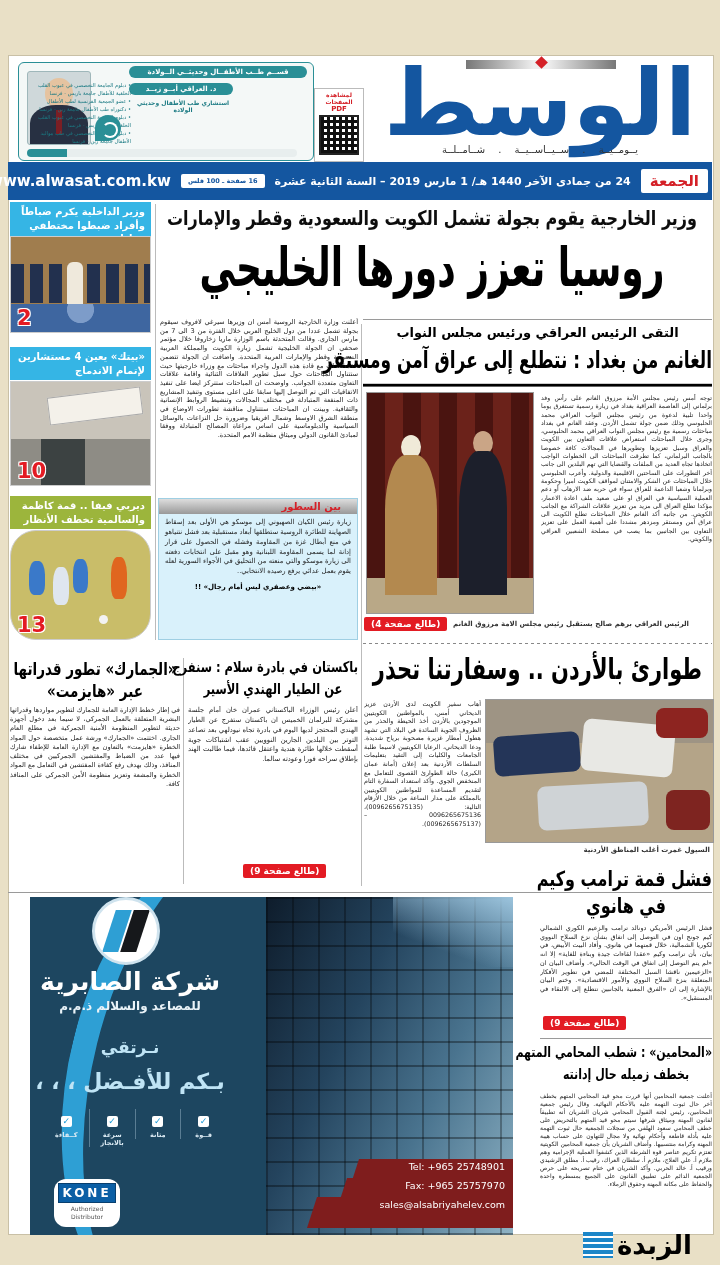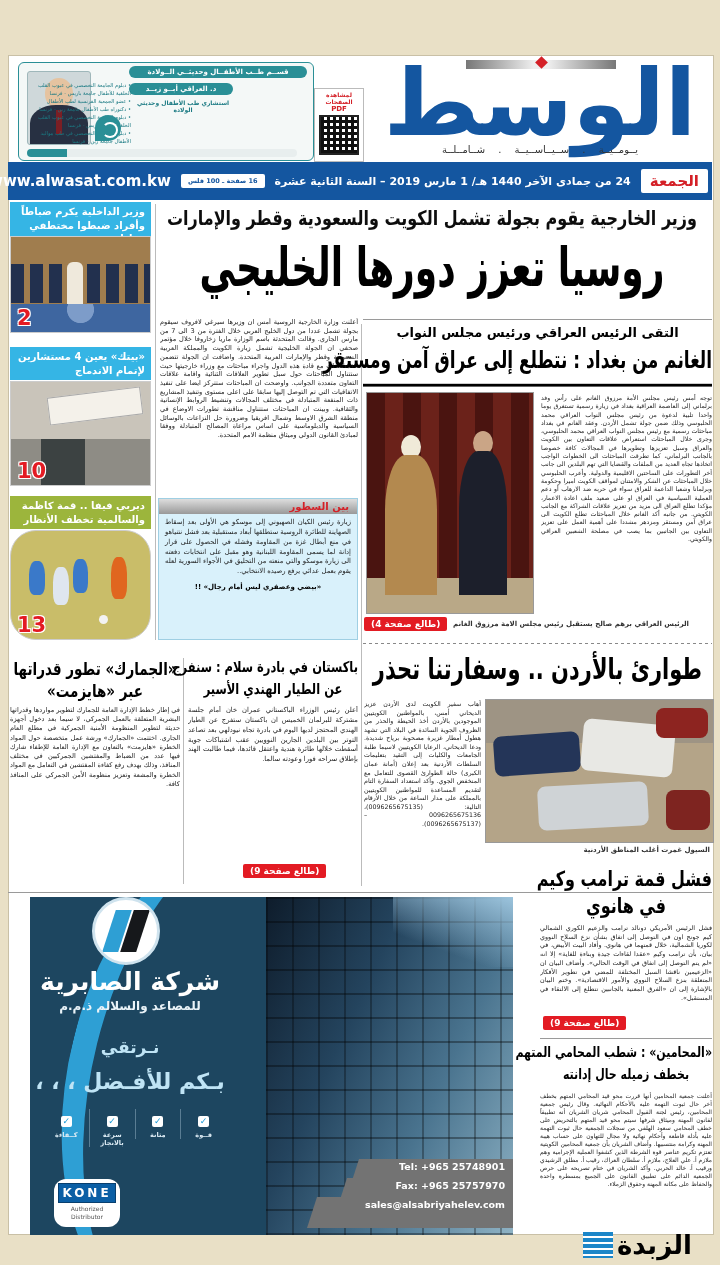--- a/index.html
+++ b/index.html
@@ -66,21 +66,21 @@
   .fig{position:absolute;}
   .fig .head{position:absolute;left:50%;top:0;transform:translateX(-50%);width:20px;height:24px;border-radius:50%;}
   .fig .body{position:absolute;left:0;top:20px;width:100%;height:calc(100% - 20px);border-radius:40% 40% 0 0;}
   .ph-flood{background:linear-gradient(180deg,#9e9484 0 30%,#b4a488 30% 100%);}
   .car{position:absolute;border-radius:8px;}
   .photo-caption{position:absolute;font-size:7px;font-weight:bold;color:#333;direction:rtl;text-align:center;}
   .ref-badge{position:absolute;background:#e31b23;color:#fff;font-size:9px;font-weight:bold;padding:2px 7px;border-radius:2px;direction:rtl;white-space:nowrap;}
 
   
   .bl-box{left:158px;top:498px;width:200px;height:142px;border:1px solid #9fcfe3;background:#d9f1fb;box-sizing:border-box;}
-  .bl-head{background:linear-gradient(180deg,#ddd,#999);color:#d42027;font-size:10px;font-weight:bold;direction:rtl;text-align:right;padding:2px 8px;}
+  .bl-head{background:linear-gradient(180deg,#ddd,#999);color:#d42027;font-size:10px;font-weight:bold;direction:rtl;text-align:right;padding:2px 16px;}
   .bl-body{font-size:6.8px;line-height:1.45;padding:4px 6px;}
   .bl-quote{font-size:7px;font-weight:bold;direction:rtl;text-align:center;margin-top:2px;}
 
   
   .gh-kicker{left:363px;top:325px;width:349px;text-align:center;font-size:13px;font-weight:bold;direction:rtl;color:#000;}
   .gh-headline{left:363px;top:346px;width:349px;text-align:center;font-size:17px;font-weight:bold;direction:rtl;color:#000;transform:scaleY(1.4);transform-origin:top;border-bottom:2.5px solid #000;padding-bottom:7px;white-space:nowrap;}
 
   
   .jo-headline{left:363px;top:652px;width:349px;text-align:center;font-size:21px;font-weight:bold;direction:rtl;color:#000;transform:scaleY(1.4);transform-origin:top;white-space:nowrap;}
 
@@ -103,21 +103,21 @@
   .sab-slogan1{position:absolute;left:5px;top:140px;width:190px;text-align:center;color:#bfe4f5;font-size:17px;font-weight:bold;direction:rtl;}
   .sab-slogan2{position:absolute;left:5px;top:172px;width:190px;text-align:center;color:#bfe4f5;font-size:22px;font-weight:bold;direction:rtl;}
   .sab-features{position:absolute;left:14px;top:212px;width:182px;display:flex;flex-direction:row-reverse;align-items:flex-start;}
   .sab-feat{flex:1;text-align:center;border-left:1px solid #5a7d93;padding:0 2px;}
   .sab-feat:last-child{border-left:none;}
   .check-icon{display:inline-block;width:11px;height:11px;background:#fff;color:#1899d6;font-size:9px;line-height:11px;font-weight:bold;border-radius:2px;}
   .sab-feat-label{color:#dcebf4;font-size:6.5px;font-weight:bold;direction:rtl;margin-top:3px;}
   .kone{position:absolute;left:24px;top:282px;width:66px;height:48px;background:#fff;border-radius:12px;text-align:center;}
   .kone-word{margin:4px auto 0;width:56px;background:#0b5fa5;color:#fff;font-weight:bold;font-size:12px;letter-spacing:3px;padding:2px 0;border:1px solid #083f6e;}
   .kone-sub{font-size:6px;color:#555;line-height:1.3;margin-top:2px;}
-  .sab-strip{position:absolute;background:#737373;color:#fff;font-weight:bold;font-size:9.5px;text-align:right;padding:2px 8px 18px 16px;clip-path:polygon(10px 0,100% 0,100% 100%,0 100%);direction:ltr;}
+  .sab-strip{position:absolute;background:#7f1d1d;color:#fff;font-weight:normal;font-size:9.5px;text-align:right;padding:2px 8px 18px 16px;clip-path:polygon(10px 0,100% 0,100% 100%,0 100%);direction:ltr;}
 
   
   .badge-left{left:543px;}
 
   
   .footer-url{left:12px;top:1234px;width:540px;font-size:27px;font-weight:bold;color:#1c86c8;letter-spacing:12px;direction:ltr;margin-top:32px;}
   .alz-logo{left:583px;top:1228px;width:130px;height:34px;display:flex;align-items:center;justify-content:flex-start;gap:4px;}
   .alz-bars{width:30px;height:26px;background:linear-gradient(180deg,#1c86c8 0 4px,#fff 4px 6px,#1c86c8 6px 10px,#fff 10px 12px,#1c86c8 12px 16px,#fff 16px 18px,#1c86c8 18px 22px,#fff 22px 24px,#1c86c8 24px 26px);}
   .alz-word{font-size:26px;font-weight:bold;color:#000000;direction:rtl;line-height:1;}
 </style>

